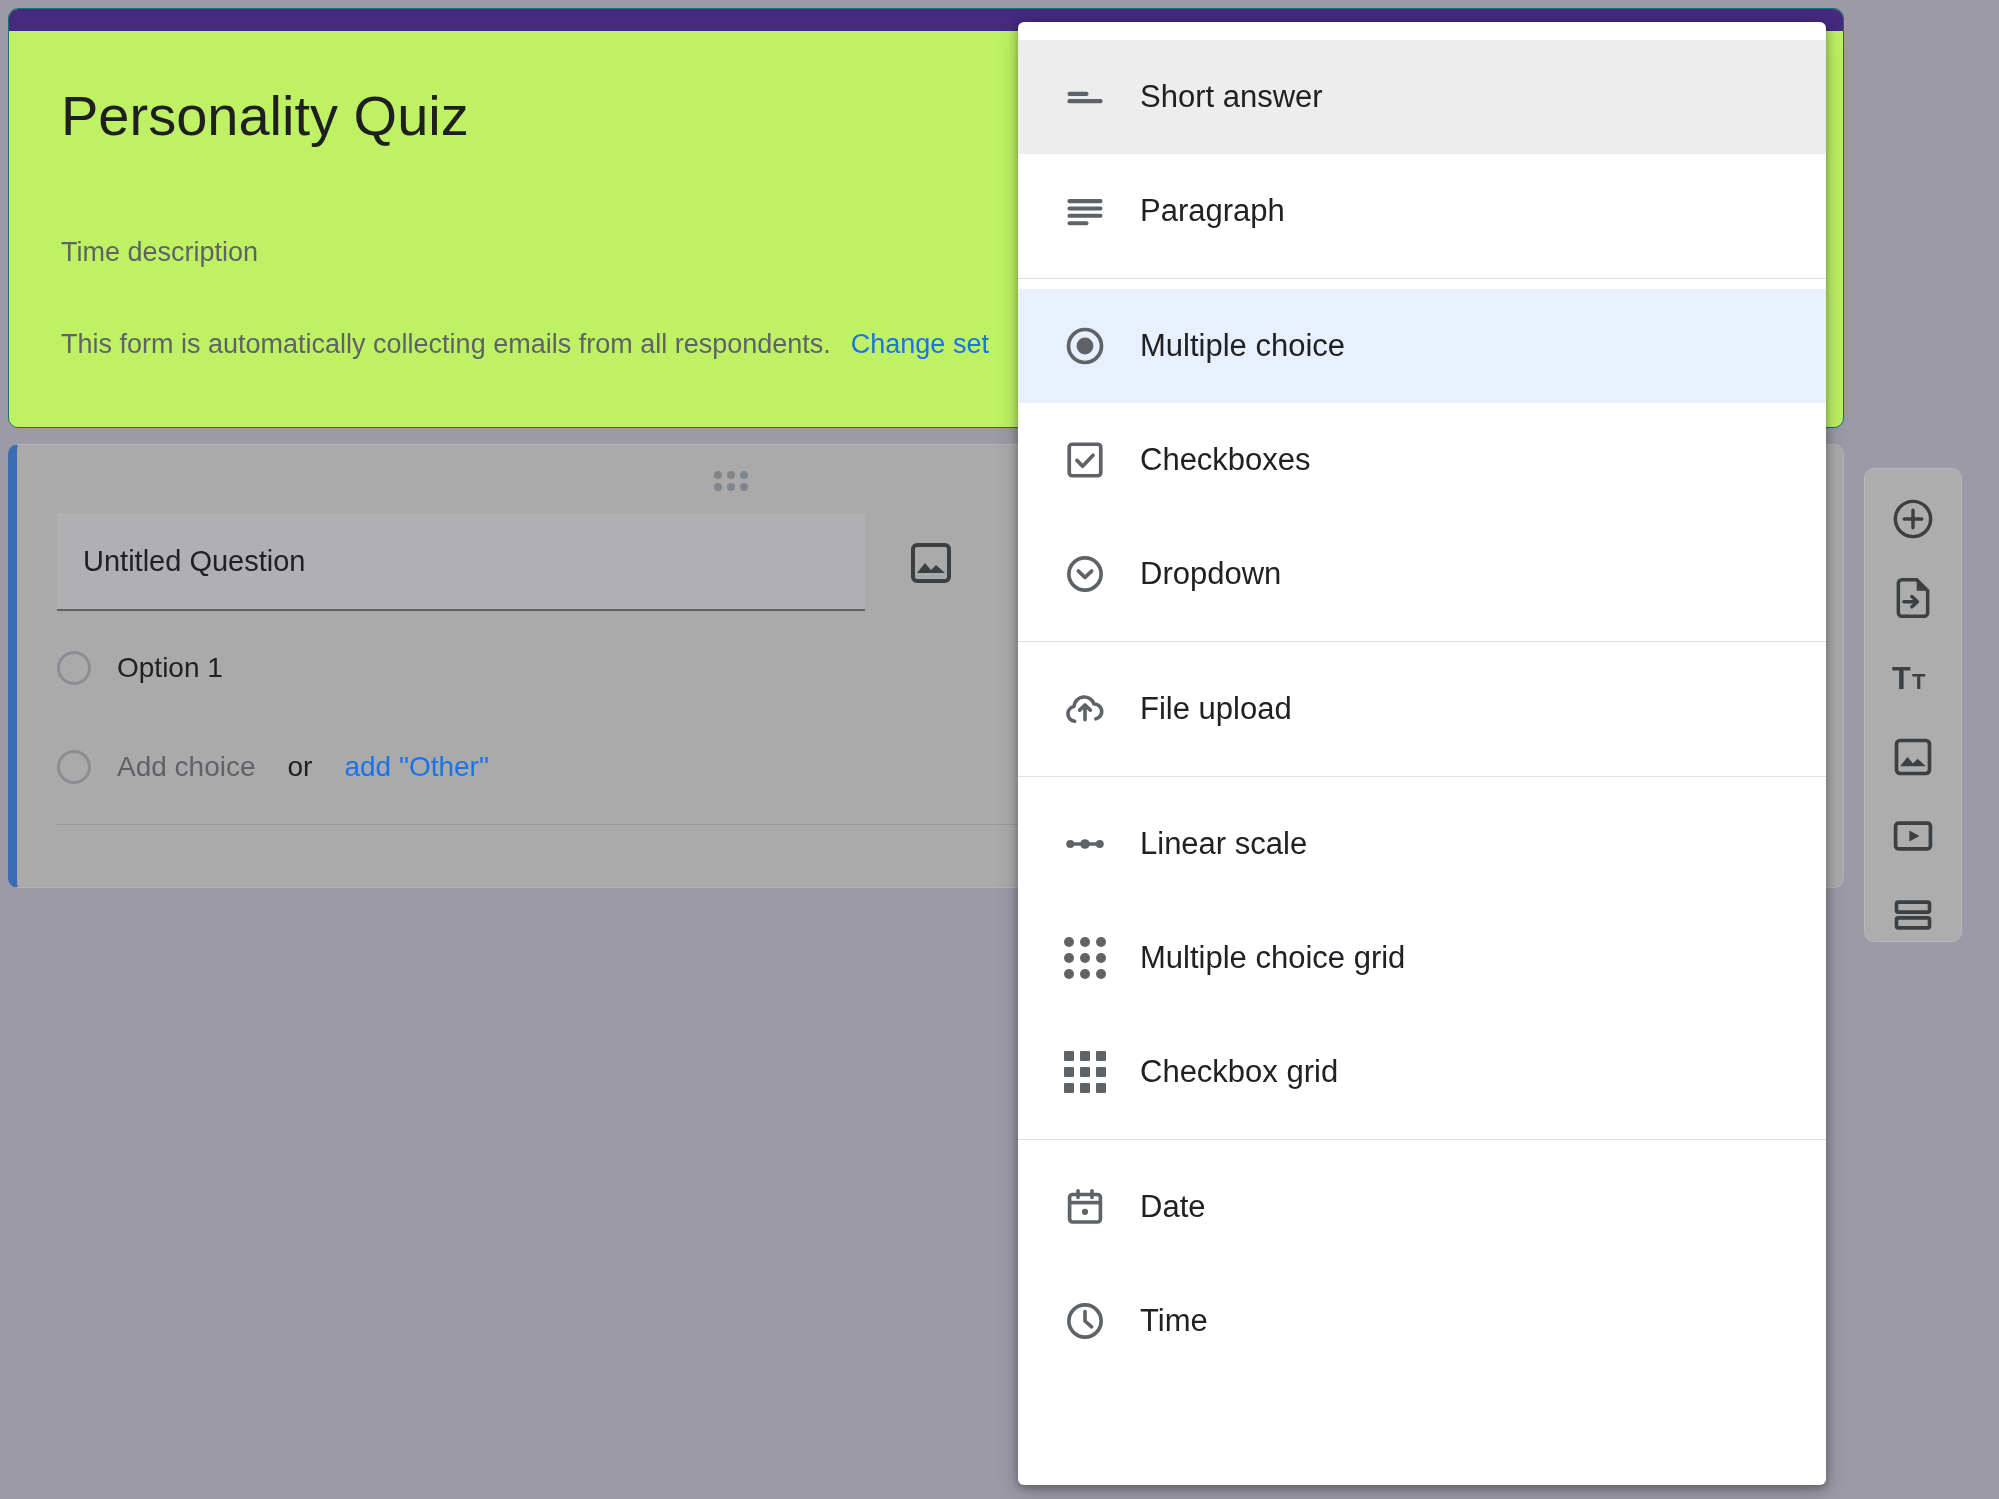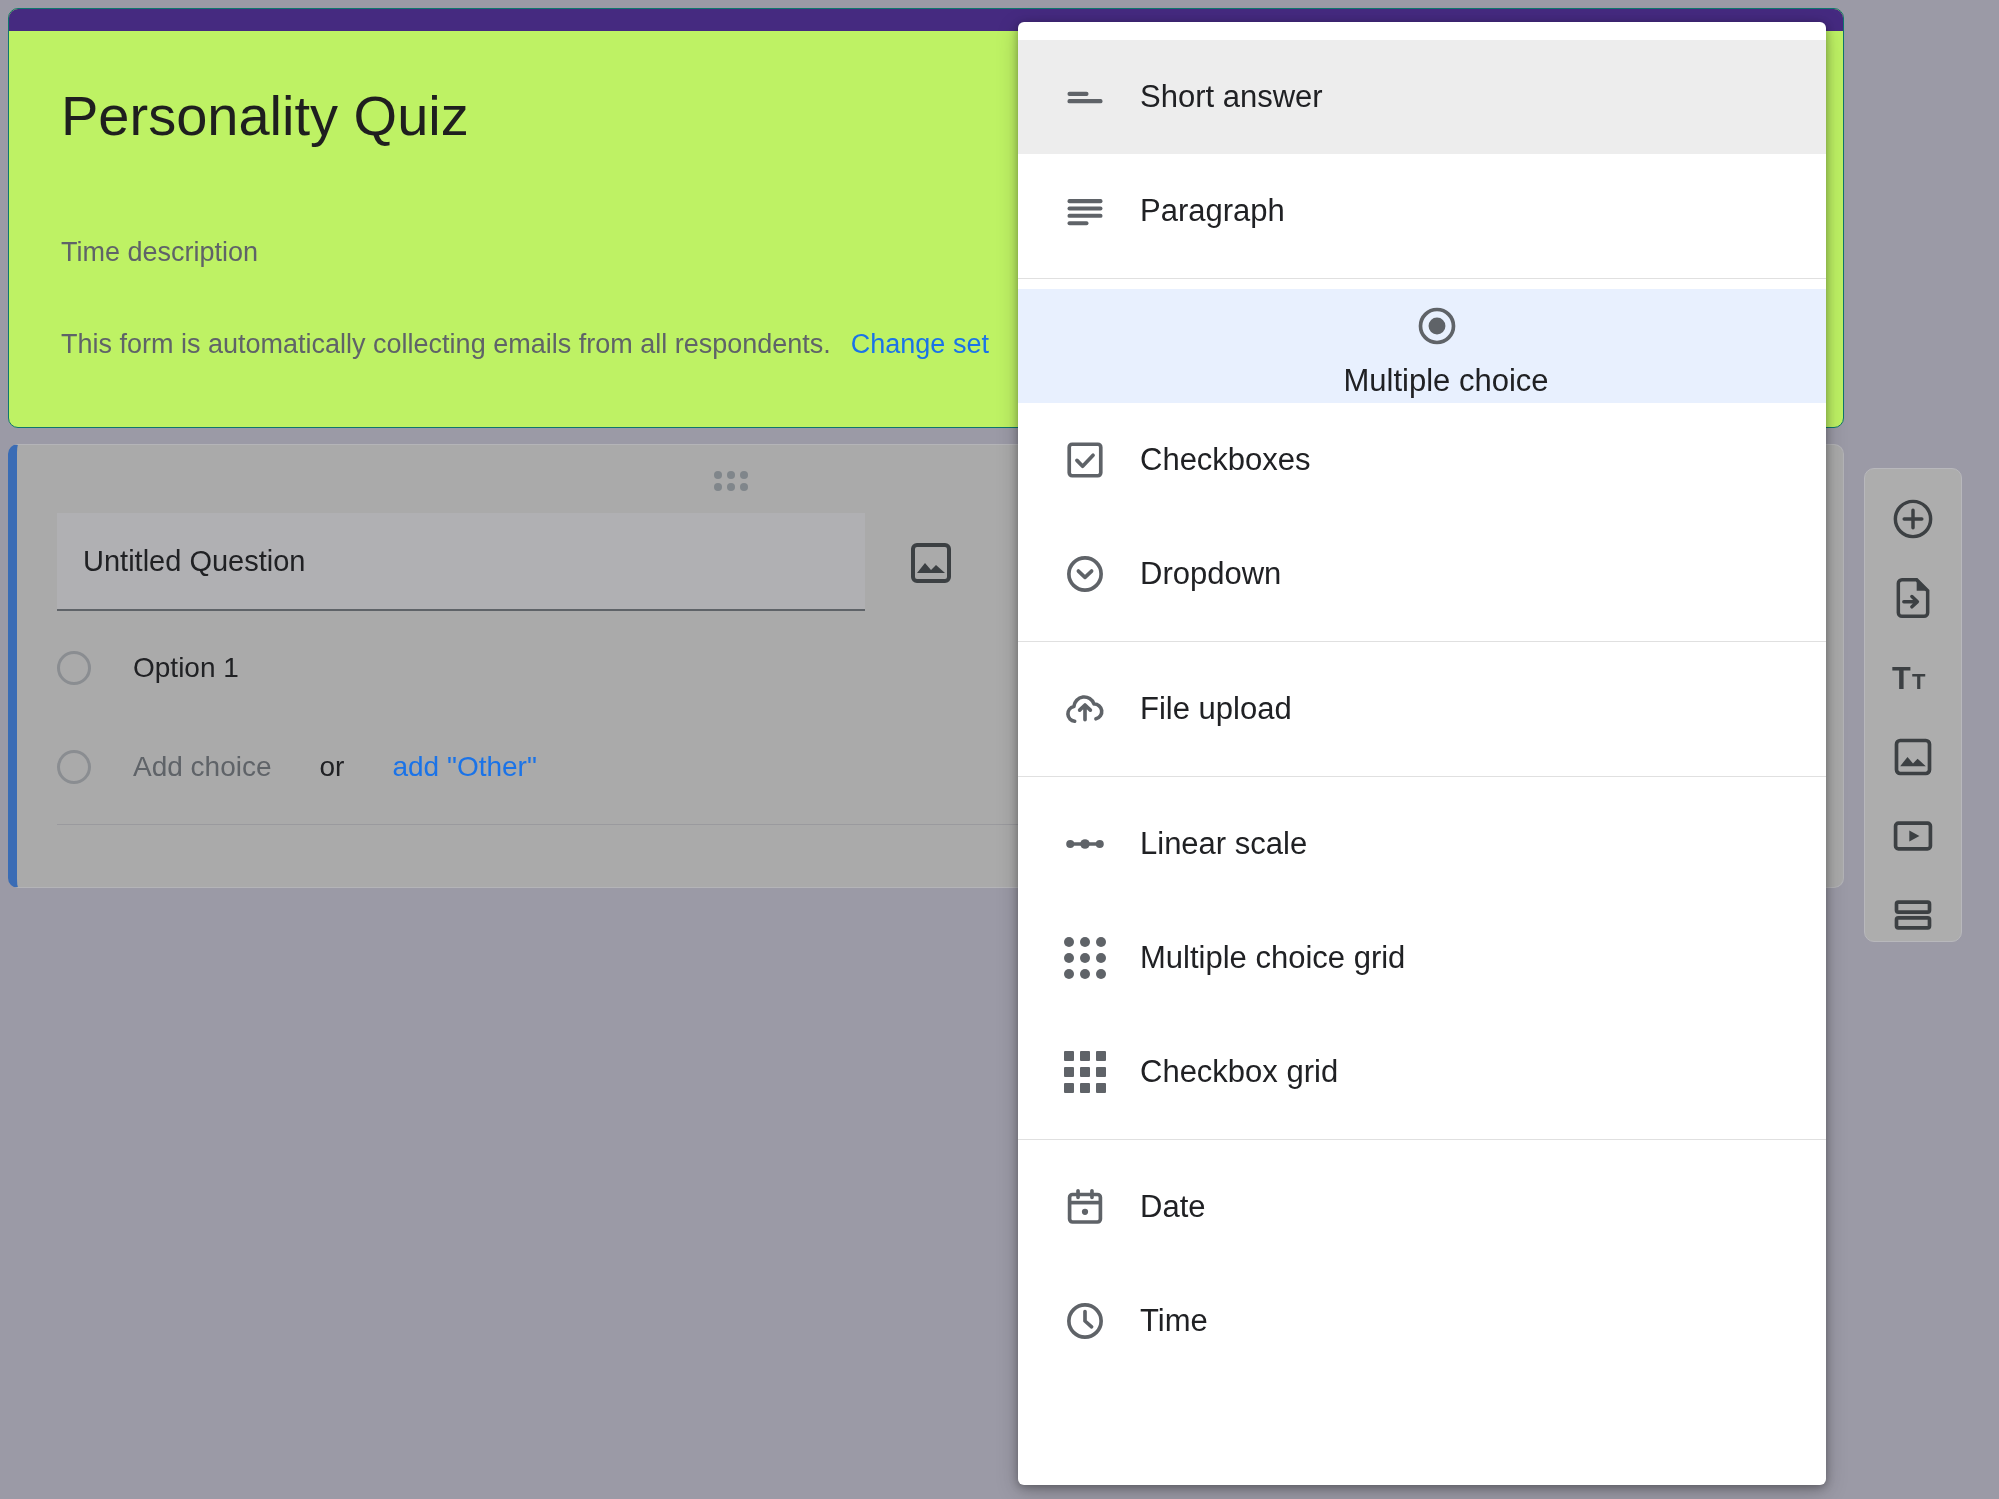--- a/index.html
+++ b/index.html
@@ -117,21 +117,21 @@
     position: absolute;
     left: 890px; top: 94px;
     width: 48px; height: 48px;
     cursor: pointer;
   }
   .option-row {
     position: absolute;
     left: 40px;
     display: flex;
     align-items: center;
-    gap: 42px;
+    gap: 26px;
     font-size: 28px;
     color: #202124;
   }
   .option-row.r1 { top: 206px; }
   .option-row.r2 { top: 294px; }
   .radio-ring {
     width: 34px; height: 34px;
     border: 3px solid #8a8d91;
     border-radius: 50%;
     flex: 0 0 auto;
@@ -201,21 +201,21 @@
     align-items: center;
     justify-content: center;
   }
   .menu-item .mi-label {
     font-size: 31px;
     color: #202124;
     white-space: nowrap;
     padding-left: 18px;
   }
   .menu-item.hovered { background: #ededed; }
-  .menu-item.selected { background: #e8f0fe; flex-direction: column; }
+  .menu-item.selected { background: #e8f0fe; }
   .menu-sep {
     height: 1px;
     background: #e0e0e0;
     margin: 10px 0;
   }
 
   
   .dot-grid, .sq-grid {
     display: grid;
     grid-template-columns: repeat(3, 1fr);

